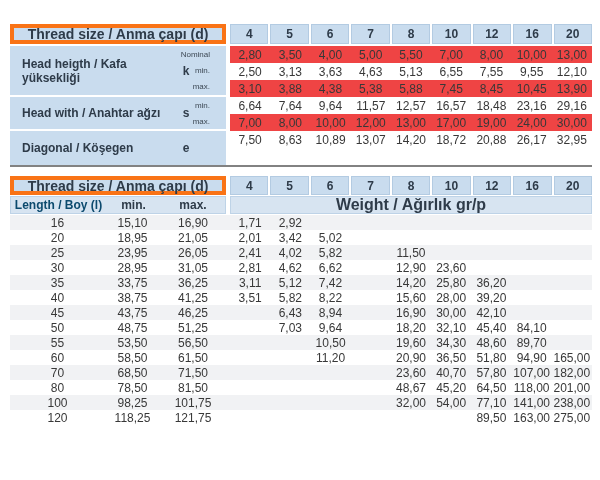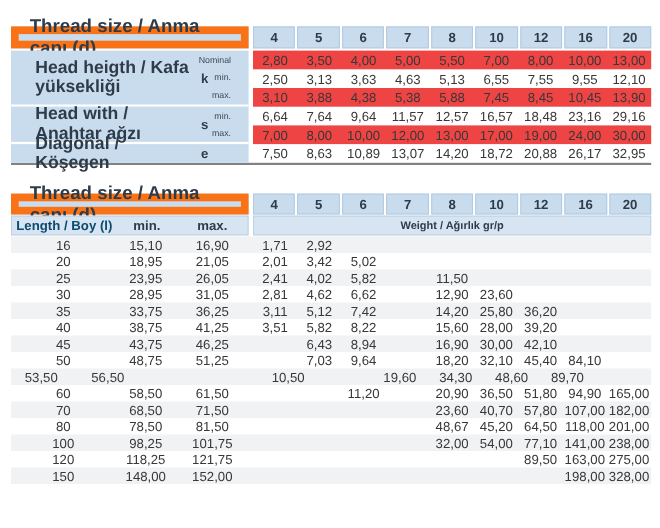--- a/index.html
+++ b/index.html
@@ -9,41 +9,41 @@
     -webkit-font-smoothing:antialiased;
   }
   .tbl{position:absolute;left:10px;width:582px;}
   #dim-table{top:24px;border-bottom:2px solid #828282;}
   #wt-table{top:176px;}
 
   
   .hrow{display:flex;height:20px;margin-bottom:2px;}
   #wt-table .hrow{height:19px;margin-bottom:1px;}
   .hlabel{
-    width:216px;flex:0 0 216px;box-sizing:border-box;border:7px solid #f97316;
-    background:#c9dcee;font-weight:bold;font-size:17px;color:#2e3b49;
-    display:flex;align-items:center;justify-content:center;margin-right:4px;padding-left:10px;
+    width:216px;flex:0 0 216px;box-sizing:border-box;border:4px solid #f97316;
+    background:#c9dcee;font-weight:bold;font-size:14px;color:#2e3b49;
+    display:flex;align-items:center;justify-content:center;margin-right:4px;
   }
   .hcell{
     flex:1;box-sizing:border-box;border:1px solid #b3cbe2;background:#c9dcee;
     font-weight:bold;font-size:12px;color:#2e3b49;
     display:flex;align-items:center;justify-content:center;margin-right:2px;
   }
   .hcell:last-child{margin-right:0;}
 
   
   .dim-body{display:flex;}
   .dim-labels{width:216px;flex:0 0 216px;margin-right:4px;}
   .dim-group{
     background:#c9dcee;box-sizing:border-box;display:flex;align-items:stretch;
   }
   .dim-group.sep{border-bottom:2px solid #ffffff;}
   .g-main{
-    flex:1;display:flex;align-items:center;padding-left:22px;
-    font-weight:bold;font-size:16px;color:#2e3b49;
+    flex:1;display:flex;align-items:center;padding-left:12px;
+    font-weight:bold;font-size:12px;color:#2e3b49;
   }
   .g-sym{
     width:16px;flex:0 0 16px;display:flex;align-items:center;justify-content:center;
     font-weight:bold;font-size:12px;color:#2e3b49;
   }
   .g-subs{width:32px;flex:0 0 32px;display:flex;flex-direction:column;}
   .g-sub{
     flex:1;display:flex;align-items:center;justify-content:flex-end;
     padding-right:16px;font-size:8px;color:#3c4854;
   }
@@ -63,21 +63,21 @@
   }
   .len-lab{width:95px;flex:0 0 95px;display:flex;align-items:center;justify-content:center;
     font-weight:bold;font-size:12px;color:#0c4a6e;}
   .min-lab{width:55px;flex:0 0 55px;display:flex;align-items:center;justify-content:center;
     font-weight:bold;font-size:12px;color:#2e3b49;}
   .max-lab{flex:1;display:flex;align-items:center;justify-content:center;
     font-weight:bold;font-size:12px;color:#2e3b49;}
   .wband{
     flex:1;background:#d7e4f1;box-sizing:border-box;border:1px solid #bed3e7;
     display:flex;align-items:center;justify-content:center;
-    font-weight:bold;font-size:10px;color:#2e3b49;
+    font-weight:bold;font-size:16px;color:#2e3b49;
   }
   .wrow{display:flex;height:15px;}
   .wrow.stripe{background:#f1f2f4;}
   .w-len{width:95px;flex:0 0 95px;display:flex;align-items:center;justify-content:center;
     font-size:12px;}
   .w-min{width:55px;flex:0 0 55px;display:flex;align-items:center;justify-content:center;
     font-size:12px;}
   .w-max{width:66px;flex:0 0 66px;display:flex;align-items:center;justify-content:center;
     font-size:12px;}
   .w-gap{width:4px;flex:0 0 4px;}
@@ -113,21 +113,21 @@
           </div>
         </div>
         <div class="dim-group sep" style="height: 34px;">
           <div class="g-main">Head with / Anahtar ağzı</div>
           <div class="g-sym">s</div>
           <div class="g-subs">
             <div class="g-sub">min.</div>
             <div class="g-sub">max.</div>
           </div>
         </div>
-        <div class="dim-group" style="height: 17px;">
+        <div class="dim-group" style="height: 34px;">
           <div class="g-main">Diagonal / Köşegen</div>
           <div class="g-sym">e</div>
           <div class="g-subs">
             <div class="g-sub"></div>
           </div>
         </div>
       </div>
     <div class="dim-data" id="dim-data">
         <div class="drow stripe">
           <div class="dcell">2,80</div>
@@ -337,20 +337,21 @@
         <div class="w-cell">7,03</div>
         <div class="w-cell">9,64</div>
         <div class="w-cell"></div>
         <div class="w-cell">18,20</div>
         <div class="w-cell">32,10</div>
         <div class="w-cell">45,40</div>
         <div class="w-cell">84,10</div>
         <div class="w-cell"></div>
       </div>
       <div class="wrow stripe">
+        <div class="w-len">55</div>
         <div class="w-min">53,50</div>
         <div class="w-max">56,50</div>
         <div class="w-gap"></div>
         <div class="w-cell"></div>
         <div class="w-cell"></div>
         <div class="w-cell">10,50</div>
         <div class="w-cell"></div>
         <div class="w-cell">19,60</div>
         <div class="w-cell">34,30</div>
         <div class="w-cell">48,60</div>
@@ -425,29 +426,14 @@
         <div class="w-cell"></div>
         <div class="w-cell"></div>
         <div class="w-cell"></div>
         <div class="w-cell"></div>
         <div class="w-cell"></div>
         <div class="w-cell"></div>
         <div class="w-cell">89,50</div>
         <div class="w-cell">163,00</div>
         <div class="w-cell">275,00</div>
       </div>
-      <div class="wrow stripe">
-        <div class="w-len">150</div>
-        <div class="w-min">148,00</div>
-        <div class="w-max">152,00</div>
-        <div class="w-gap"></div>
-        <div class="w-cell"></div>
-        <div class="w-cell"></div>
-        <div class="w-cell"></div>
-        <div class="w-cell"></div>
-        <div class="w-cell"></div>
-        <div class="w-cell"></div>
-        <div class="w-cell"></div>
-        <div class="w-cell">198,00</div>
-        <div class="w-cell">328,00</div>
-      </div>
     </div>
 </div>
 
 </body></html>

